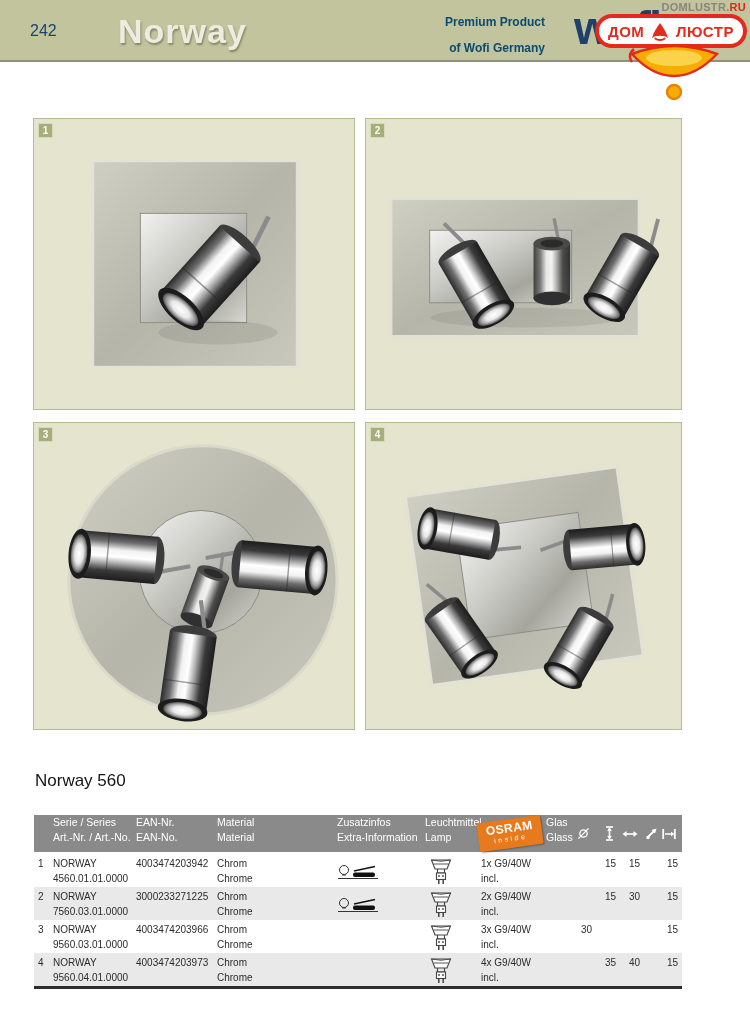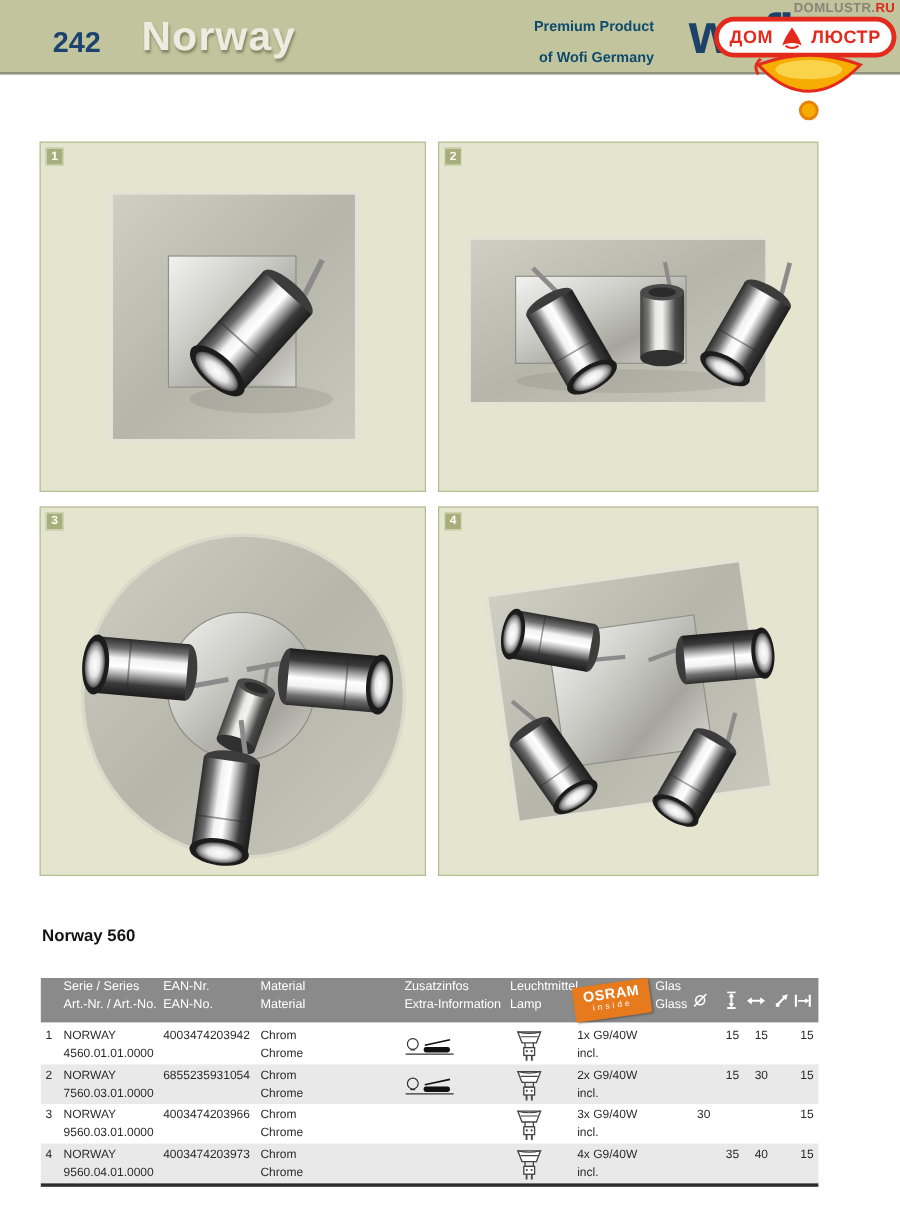--- a/index.html
+++ b/index.html
@@ -8,21 +8,21 @@
     --tile-bg:#e4e4cf; --tile-border:#b7bd93;
   }
   *{box-sizing:border-box; margin:0; padding:0;}
   html,body{background:#fff;}
   body{font-family:"Liberation Sans","DejaVu Sans",sans-serif;}
   .page{position:relative; width:750px; height:1013px; background:#fff; overflow:hidden;}
 
   
   .band{position:absolute; left:0; top:0; width:750px; height:62px;
         background:var(--band); border-bottom:2px solid #8e9080;}
-  .pagenum{position:absolute; left:44px; top:22px; font-size:24px; font-weight:bold; color:var(--navy);}
+  .pagenum{position:absolute; left:30px; top:22px; font-size:16px; font-weight:normal; color:var(--navy);}
   .title{position:absolute; left:118px; top:12px; font-size:34px; font-weight:bold;
          color:var(--title-text); letter-spacing:1px; text-shadow:1px 2px 2px rgba(80,85,55,.55);}
   .premium{position:absolute; right:205px; top:9px; text-align:right; font-size:12px;
            font-weight:600; color:#0c4a6e; line-height:26px;}
   .wofi{position:absolute; left:574px; top:0px; font-size:47px; font-weight:bold;
         color:#1d4168; letter-spacing:-2px; z-index:1;}
 
   
   .watermark{position:absolute; top:0; right:0; width:164px; height:104px; z-index:3;}
   .wm-url{position:absolute; top:1px; right:4px; font-size:11px; font-weight:bold; color:#8a857a; letter-spacing:.3px;}
@@ -38,21 +38,21 @@
   .tile svg.photo{position:absolute; left:0; top:0;}
   .tile-num{position:absolute; left:4px; top:4px; width:15px; height:15px; background:#a6ae7d;
             border:1px solid #d6dbb8; color:#fdfdf2; font-size:10px; font-weight:bold;
             text-align:center; line-height:14px; z-index:2;}
   .t1{left:33px; top:118px; width:322px; height:292px;}
   .t2{left:365px; top:118px; width:317px; height:292px;}
   .t3{left:33px; top:422px; width:322px; height:308px;}
   .t4{left:365px; top:422px; width:317px; height:308px;}
 
   
-  .family{position:absolute; left:35px; top:771px; font-size:14px; font-weight:bold; color:#141414;}
+  .family{position:absolute; left:35px; top:771px; font-size:17px; font-weight:normal; color:#141414;}
 
   
   .table{position:absolute; left:34px; top:815px; width:648px; border-bottom:3px solid #2d2d2d;}
   .cols{display:grid;
         grid-template-columns:19px 83px 81px 120px 88px 121px 26px 22px 24px 24px 20px 18px;}
   .thead{height:37px; background:var(--thead-bg); color:#fff; position:relative; margin-bottom:2px;}
   .hc{padding-top:0; font-size:10.5px; line-height:15px; white-space:nowrap; font-weight:normal;}
   .hic{display:flex; align-items:center; justify-content:flex-end; height:37px; padding:0 4px 0 0;}
   .c1{grid-column:1;} .c2{grid-column:2;} .c3{grid-column:3;} .c4{grid-column:4;}
   .c5{grid-column:5;} .c6{grid-column:6;} .c7{grid-column:7;} .c8{grid-column:8;}
@@ -316,21 +316,21 @@
       <div class="rc c11 dim"></div>
       <div class="rc c12 dim">15</div>
     </div>
 
     <div class="trow cols alt">
       <div class="rc c1 numcell">2</div>
       <div class="rc c2">
         <div>NORWAY</div>
         <div>7560.03.01.0000</div>
       </div>
-      <div class="rc c3">6855235931054</div>
+      <div class="rc c3">3000233271225</div>
       <div class="rc c4">
         <div>Chrom</div>
         <div>Chrome</div>
       </div>
       <div class="rc c5 zusatz">
         <svg width="42" height="18" viewBox="0 0 42 18">
             <line x1="1" y1="15.5" x2="41" y2="15.5" stroke="#333" stroke-width="1"></line>
             <circle cx="7" cy="7" r="4.5" fill="none" stroke="#333" stroke-width="1"></circle>
             <line x1="5" y1="12" x2="9" y2="12" stroke="#333" stroke-width="1"></line>
             <rect x="16" y="9.5" width="22" height="4.5" rx="2" fill="#111"></rect>

